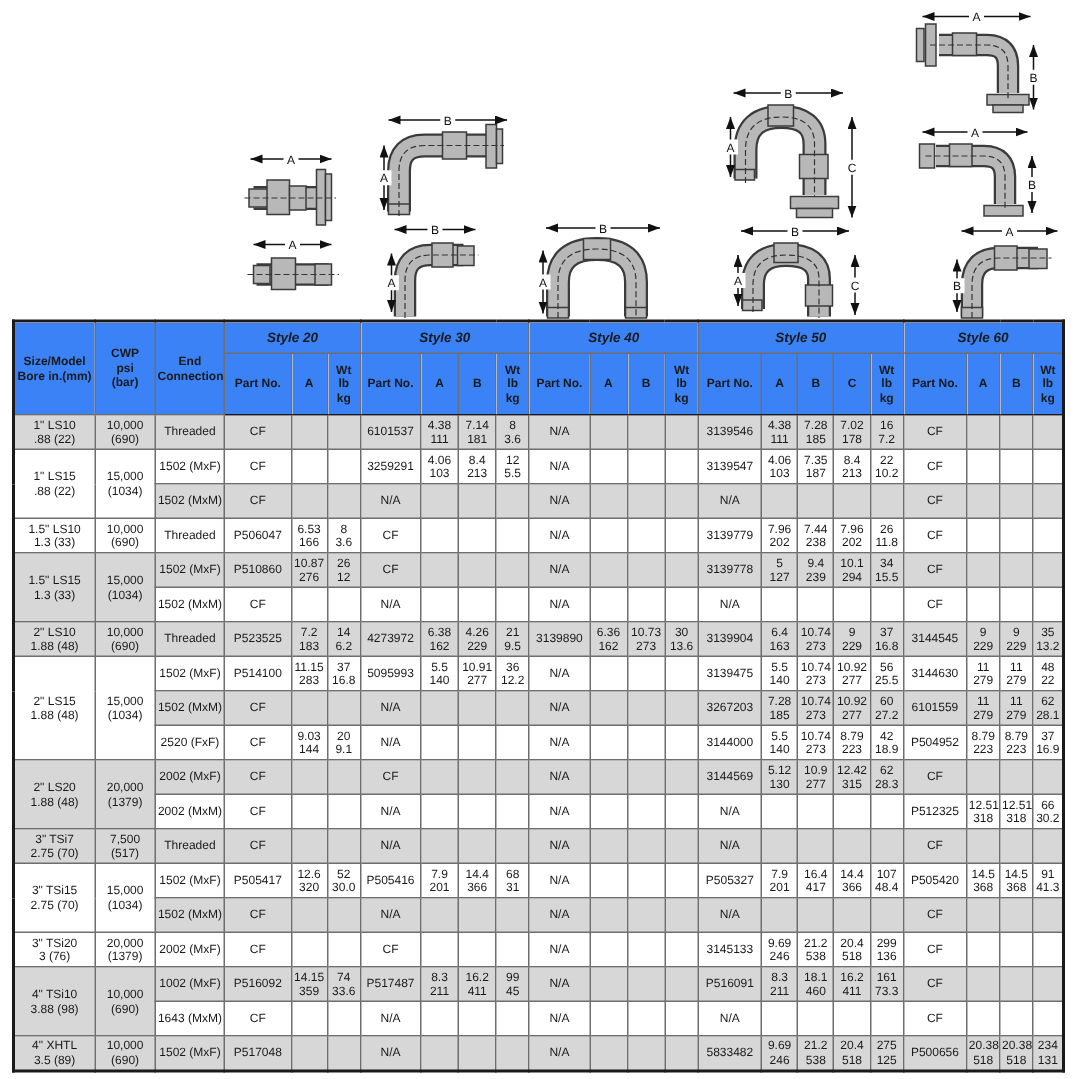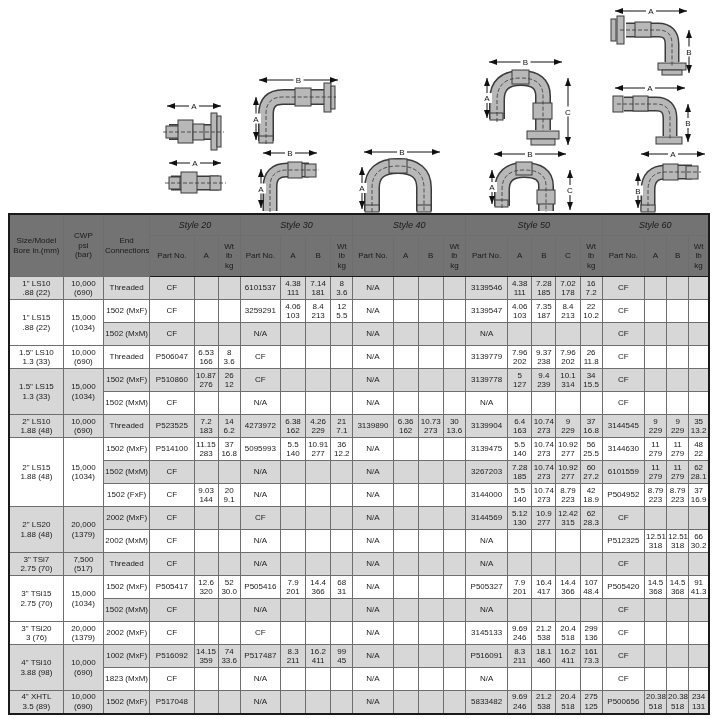--- a/index.html
+++ b/index.html
@@ -2,21 +2,21 @@
 <html><head>
 <meta charset="utf-8">
 <style>
   html,body{margin:0;padding:0;background:#fff;}
   body{width:721px;height:719px;font-family:"Liberation Sans",sans-serif;color:#1a1a1a;overflow:hidden;}
   #diagram-area{display:block;}
   table.spec{border-collapse:collapse;table-layout:fixed;margin-left:8px;width:702px;
     border:2px solid #1a1a1a;font-size:8px;}
   table.spec th, table.spec td{border:1px solid #6e6e6e;padding:0 1px;text-align:center;
     vertical-align:middle;white-space:pre-line;line-height:1.18;overflow:hidden;}
-  thead th{background:#737373;font-weight:normal;}
+  thead th{background:#3b82f6;font-weight:bold;}
   tr.stylerow th{height:20px;font-style:italic;font-size:9px;}
   tr.unitrow th{height:40px;font-size:8px;}
   th.wth{font-size:7px;line-height:1.05;}
   tbody tr{height:23px;}
   tr.g > td{background:#d7d7d7;}
   tr.w > td{background:#ffffff;}
   td.cw{background:#ffffff;}
   td.cg{background:#d7d7d7;}
   .secl{border-left:1.6px solid #1a1a1a !important;}
   tr.gs > td{border-top:1.5px solid #1a1a1a;}
@@ -403,21 +403,21 @@
         <td></td>
         <td></td>
         <td></td>
         <td class="secl pn">N/A</td>
         <td></td>
         <td></td>
         <td></td>
         <td class="secl pn">3139779</td>
         <td>7.96
 202</td>
-        <td>9.37
+        <td>7.44
 238</td>
         <td>7.96
 202</td>
         <td>26
 11.8</td>
         <td class="secl pn">CF</td>
         <td></td>
         <td></td>
         <td></td>
       </tr>
@@ -439,21 +439,21 @@
         <td class="secl pn">N/A</td>
         <td></td>
         <td></td>
         <td></td>
         <td class="secl pn">3139778</td>
         <td>5
 127</td>
         <td>9.4
 239</td>
         <td>10.1
-314</td>
+294</td>
         <td>34
 15.5</td>
         <td class="secl pn">CF</td>
         <td></td>
         <td></td>
         <td></td>
       </tr>
       <tr class="w">
         <td class="secl">1502 (MxM)</td>
         <td class="secl pn">CF</td>
@@ -487,21 +487,21 @@
         <td>7.2
 183</td>
         <td>14
 6.2</td>
         <td class="secl pn">4273972</td>
         <td>6.38
 162</td>
         <td>4.26
 229</td>
         <td>21
-7.1</td>
+9.5</td>
         <td class="secl pn">3139890</td>
         <td>6.36
 162</td>
         <td>10.73
 273</td>
         <td>30
 13.6</td>
         <td class="secl pn">3139904</td>
         <td>6.4
 163</td>
@@ -582,21 +582,21 @@
 27.2</td>
         <td class="secl pn">6101559</td>
         <td>11
 279</td>
         <td>11
 279</td>
         <td>62
 28.1</td>
       </tr>
       <tr class="w">
-        <td class="secl">1502 (FxF)</td>
+        <td class="secl">2520 (FxF)</td>
         <td class="secl pn">CF</td>
         <td>9.03
 144</td>
         <td>20
 9.1</td>
         <td class="secl pn">N/A</td>
         <td></td>
         <td></td>
         <td></td>
         <td class="secl pn">N/A</td>
@@ -827,21 +827,21 @@
         <td>16.2
 411</td>
         <td>161
 73.3</td>
         <td class="secl pn">CF</td>
         <td></td>
         <td></td>
         <td></td>
       </tr>
       <tr class="w">
-        <td class="secl">1823 (MxM)</td>
+        <td class="secl">1643 (MxM)</td>
         <td class="secl pn">CF</td>
         <td></td>
         <td></td>
         <td class="secl pn">N/A</td>
         <td></td>
         <td></td>
         <td></td>
         <td class="secl pn">N/A</td>
         <td></td>
         <td></td>

